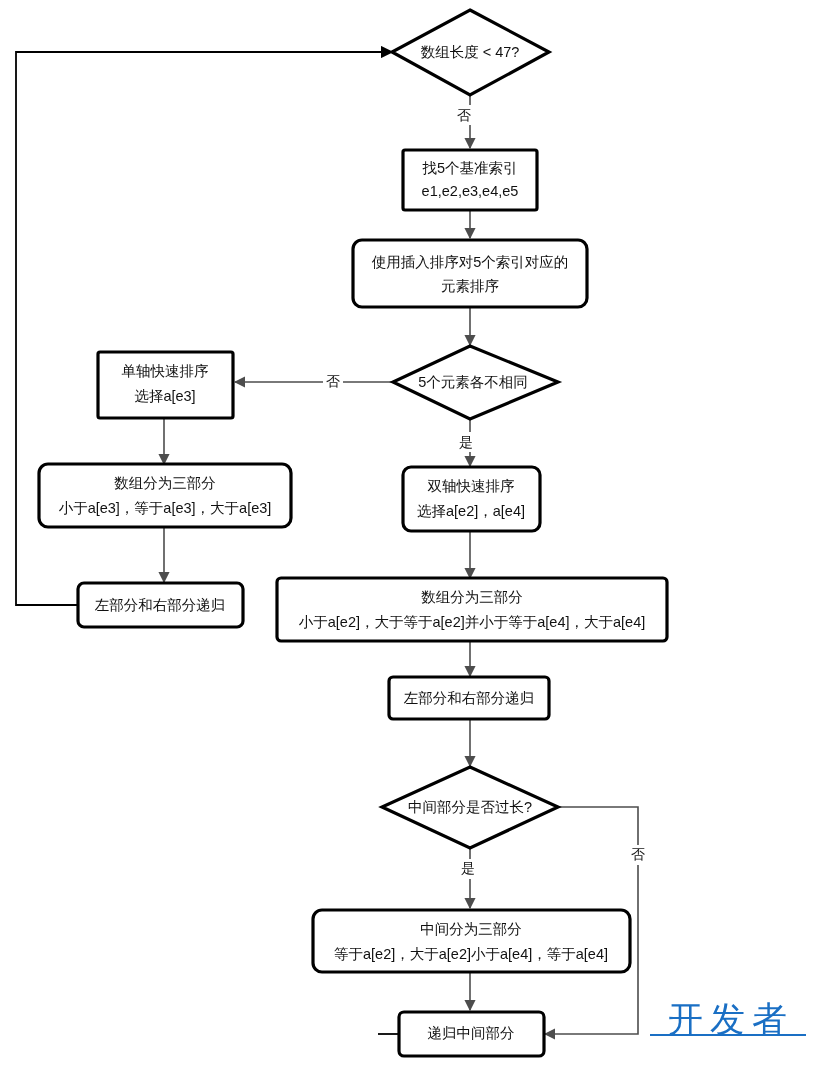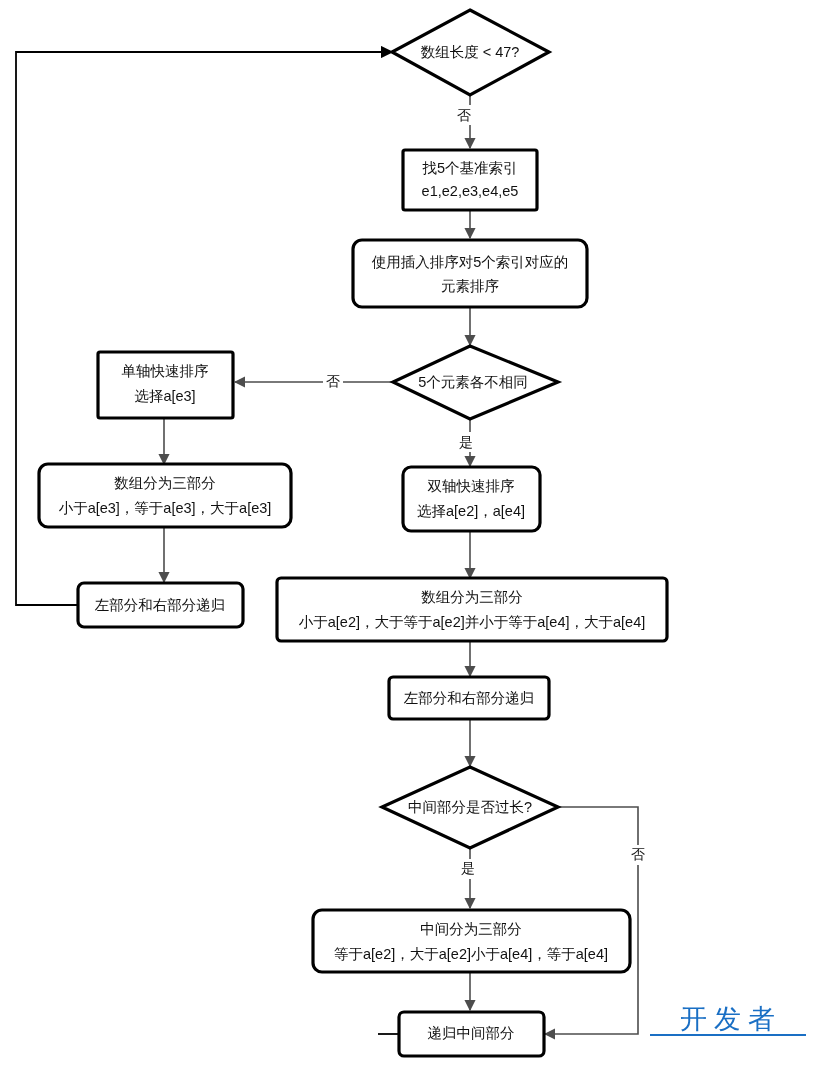--- a/index.html
+++ b/index.html
@@ -67,21 +67,21 @@
   #watermark {
     position: absolute;
     left: 648px;
     top: 1004px;
     width: 160px;
     text-align: center;
     user-select: none;
   }
   #watermark .wm-cn {
     font-family: "DejaVu Sans", sans-serif;
-    font-size: 27px;
+    font-size: 35px;
     letter-spacing: 7px;
     color: #1a6fc4;
     line-height: 30px;
     padding-left: 6px;
   }
   #watermark .wm-rule {
     height: 2px;
     background: #1a6fc4;
     margin: 0 2px 1px 2px;
   }

